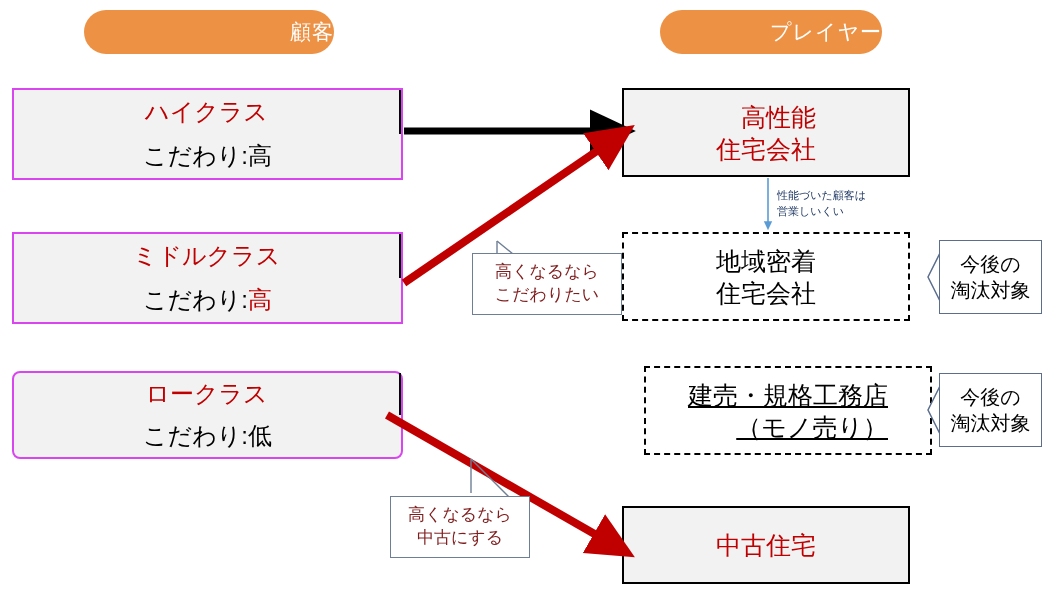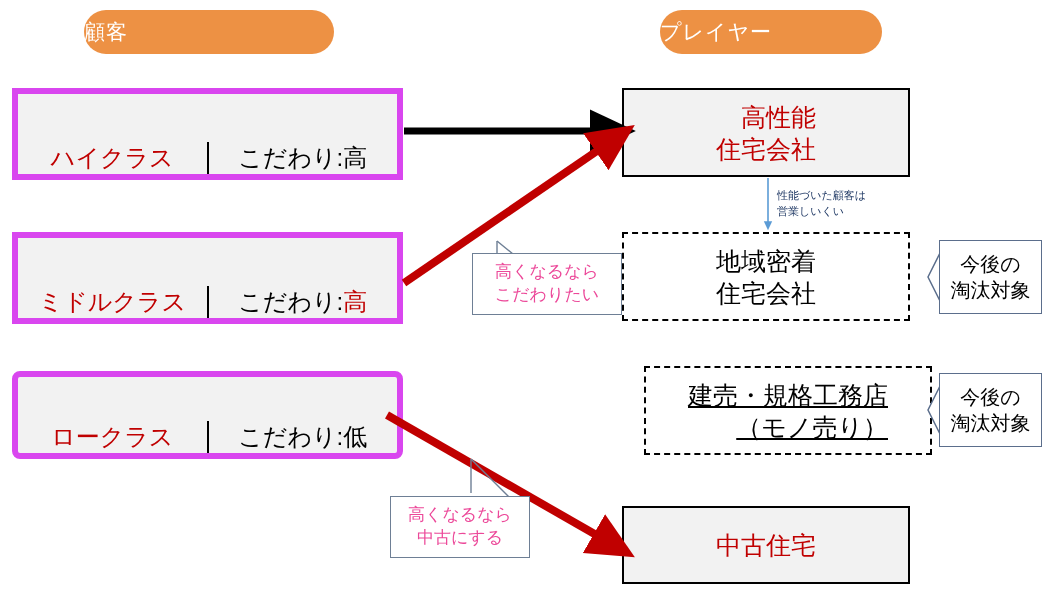--- a/index.html
+++ b/index.html
@@ -18,30 +18,30 @@
     overflow: hidden;
   }
   .pill {
     position: absolute;
     background: #ED9144;
     border-radius: 24px;
     color: #ffffff;
     font-size: 21px;
     display: flex;
     align-items: center;
-    justify-content: flex-start;
+    justify-content: flex-end;
     letter-spacing: 1px;
   }
   .segbox {
     position: absolute;
     background: #F2F2F2;
-    border: 6px solid #d946ef;
-    box-sizing: border-box;
-    display: flex;
-    align-items: flex-end;
+    border: 2px solid #d946ef;
+    box-sizing: border-box;
+    display: flex;
+    flex-direction: column;
   }
   .segbox .cell {
     flex: 1;
     display: flex;
     align-items: center;
     justify-content: center;
     font-size: 24px;
     box-sizing: border-box;
   }
   .segbox .cell.left {
@@ -75,21 +75,21 @@
   .callout {
     position: absolute;
     background: #ffffff;
     border: 1.5px solid #6E7F95;
     box-sizing: border-box;
     display: flex;
     align-items: center;
     justify-content: center;
     text-align: center;
     font-size: 17px;
-    color: #ec4899;
+    color: #7f1d1d;
     line-height: 1.35;
   }
   .bubble-right {
     position: absolute;
     background: #ffffff;
     border: 1.5px solid #5B6E8C;
     box-sizing: border-box;
     display: flex;
     align-items: center;
     justify-content: center;

